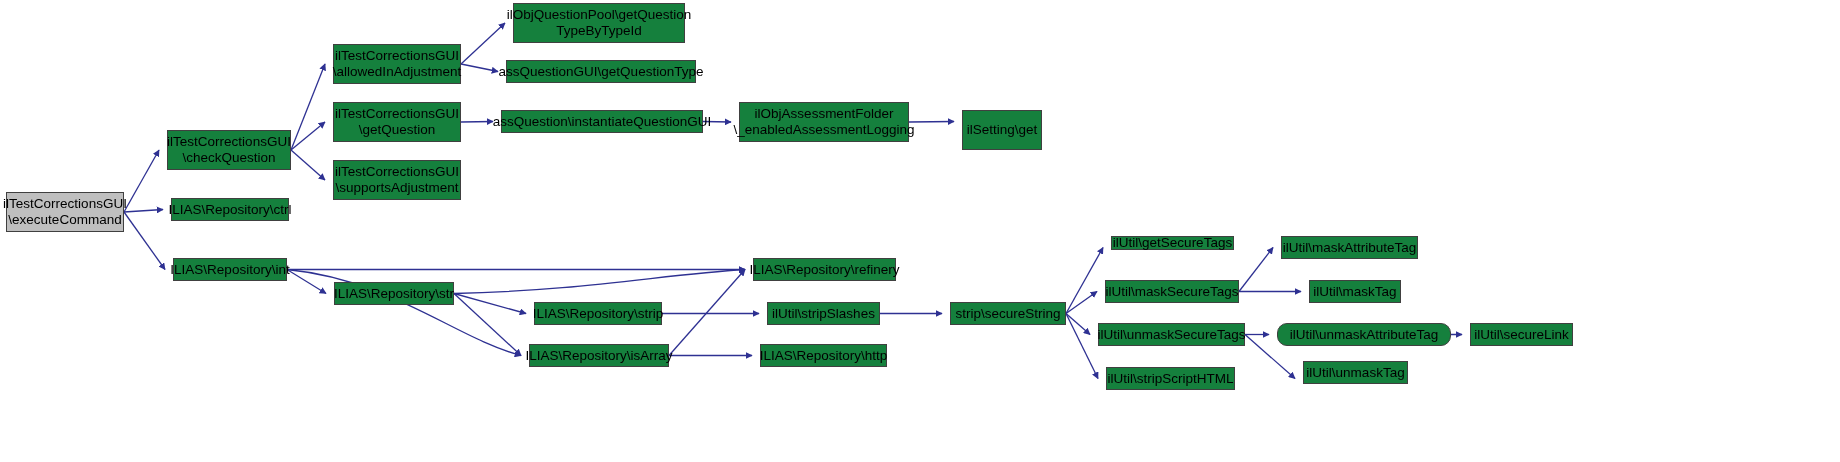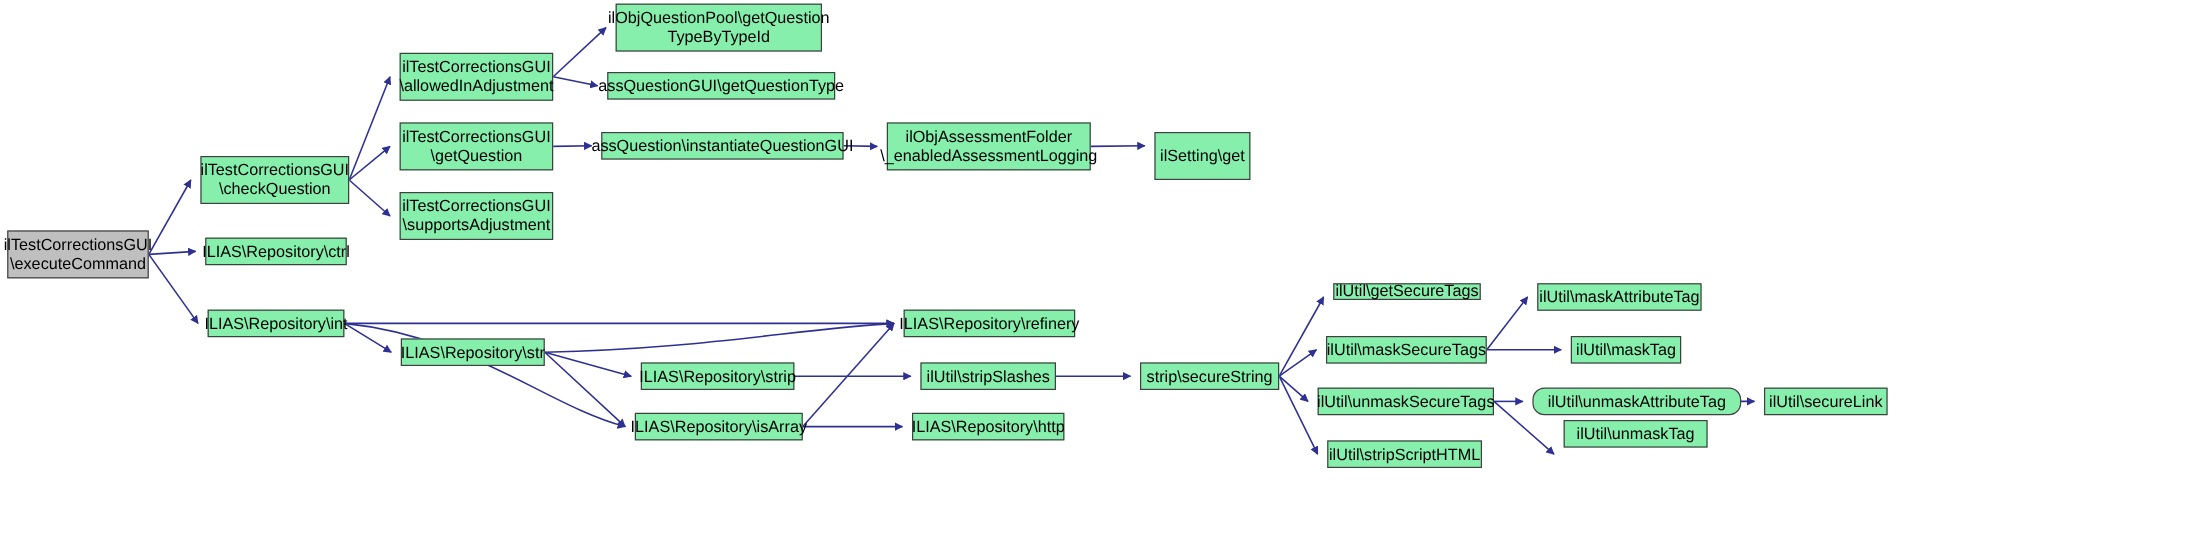--- a/index.html
+++ b/index.html
@@ -25,21 +25,21 @@
     pointer-events: none;
   }
   .node {
     position: absolute;
     box-sizing: border-box;
     display: flex;
     align-items: center;
     justify-content: center;
     text-align: center;
     border: 1px solid #404040;
-    background: #86efac;
+    background: #15803d;
     color: #000000;
     font-size: 13.5px;
     line-height: 16px;
     letter-spacing: 0px;
     white-space: pre-line;
     padding: 0 4px;
   }
   .node.root {
     background: #bfbfbf;
     border-color: #404040;
@@ -117,16 +117,16 @@
       <div class="node" style="left: 767px; top: 302px; width: 113px; height: 23px;"><span class="node-label">ilUtil\stripSlashes</span></div>
       <div class="node" style="left: 760px; top: 344px; width: 127px; height: 23px;"><span class="node-label">ILIAS\Repository\http</span></div>
       <div class="node" style="left: 950px; top: 302px; width: 116px; height: 23px;"><span class="node-label">strip\secureString</span></div>
       <div class="node" style="left: 1111px; top: 236px; width: 123px; height: 14px;"><span class="node-label">ilUtil\getSecureTags</span></div>
       <div class="node" style="left: 1105px; top: 280px; width: 134px; height: 23px;"><span class="node-label">ilUtil\maskSecureTags</span></div>
       <div class="node" style="left: 1098px; top: 323px; width: 147px; height: 23px;"><span class="node-label">ilUtil\unmaskSecureTags</span></div>
       <div class="node" style="left: 1106px; top: 367px; width: 129px; height: 23px;"><span class="node-label">ilUtil\stripScriptHTML</span></div>
       <div class="node" style="left: 1281px; top: 236px; width: 137px; height: 23px; text-align: right;"><span class="node-label">ilUtil\maskAttributeTag</span></div>
       <div class="node" style="left: 1309px; top: 280px; width: 92px; height: 23px;"><span class="node-label">ilUtil\maskTag</span></div>
       <div class="node" style="left: 1277px; top: 323px; width: 174px; height: 23px; border-radius: 10px;"><span class="node-label">ilUtil\unmaskAttributeTag</span></div>
-      <div class="node" style="left: 1303px; top: 350px; width: 120px; height: 23px;"><span class="node-label">ilUtil\unmaskTag</span></div>
+      <div class="node" style="left: 1303px; top: 361px; width: 105px; height: 23px;"><span class="node-label">ilUtil\unmaskTag</span></div>
       <div class="node" style="left: 1470px; top: 323px; width: 103px; height: 23px;"><span class="node-label">ilUtil\secureLink</span></div>
     </div>
 </div>
 
 </body></html>

